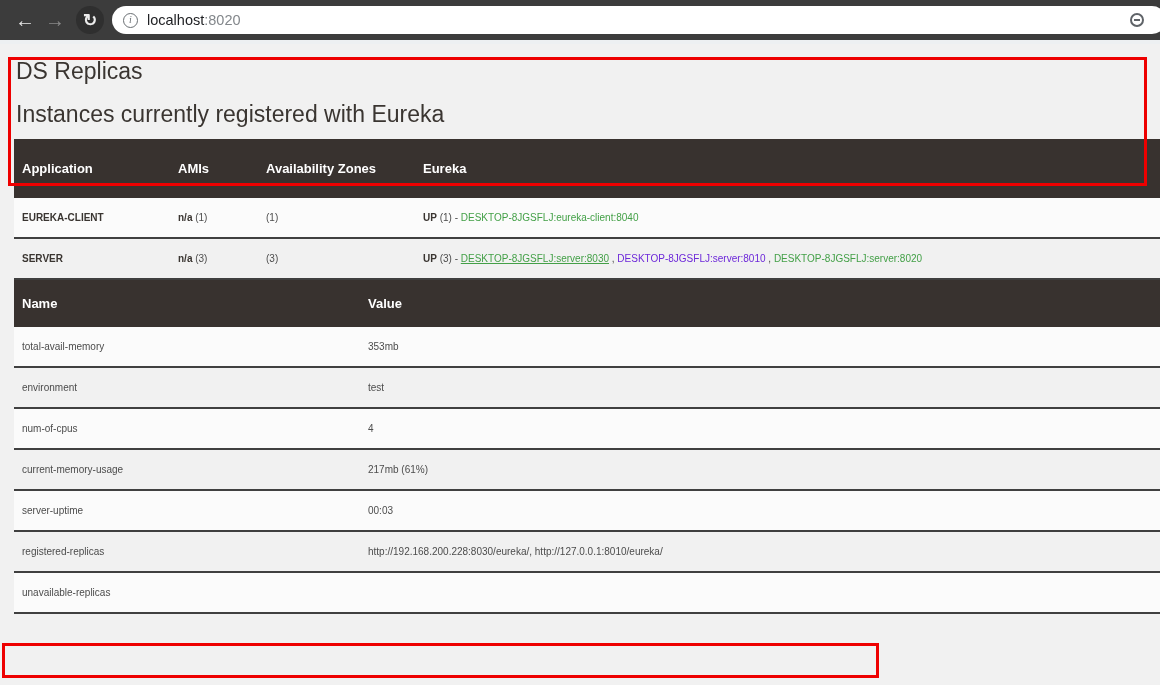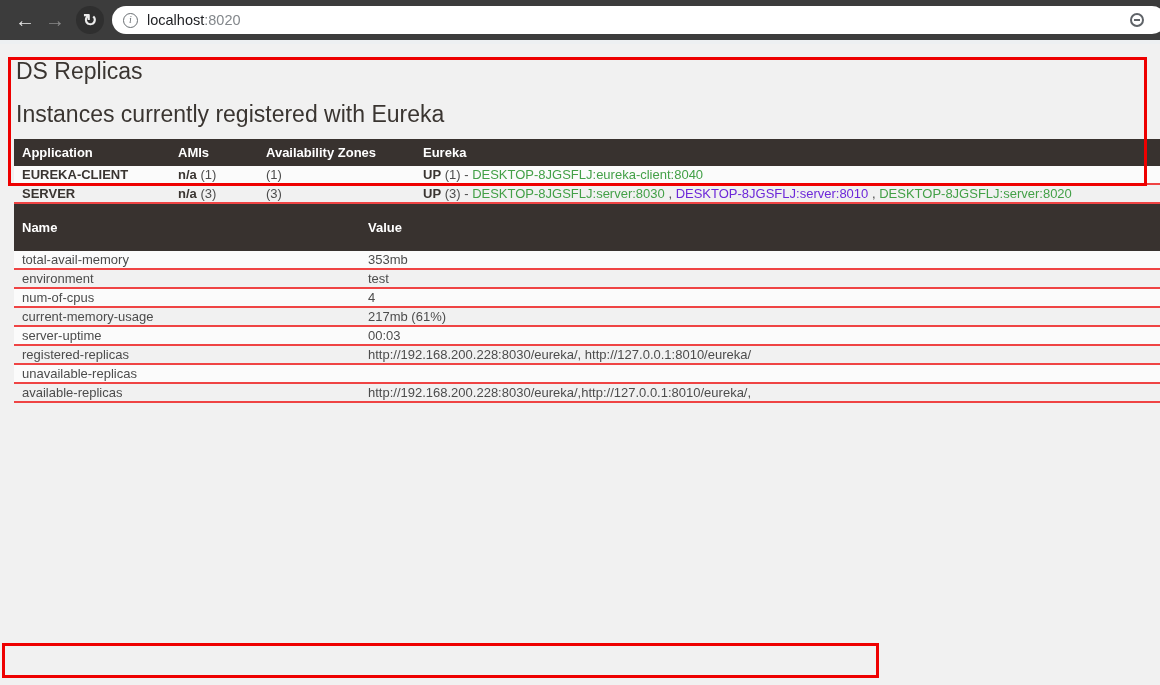--- a/index.html
+++ b/index.html
@@ -57,26 +57,26 @@
 
   .ds-list { background:#fdfdfd; border:1px solid #dcdcdc; }
   .ds-row { height:38px; display:flex; align-items:center; padding:0 14px; background:#fdfdfd; }
   .ds-row + .ds-row { border-top:1px solid #dcdcdc; }
 
   a.green-link { color:#43a047; text-decoration:none; cursor:pointer; }
 
   table { border-collapse:collapse; width:100%; table-layout:fixed; }
   th {
     background:#38322f; color:#ffffff; text-align:left;
-    font-size:13px; font-weight:700; padding:6px 8px; white-space:nowrap;
+    font-size:13px; font-weight:700; padding:22px 8px; white-space:nowrap;
   }
   table.gen th { padding:16px 8px; }
   td {
-    font-size:13px; color:#4c4c4c; padding:1px 8px;
-    border-bottom:2px solid #ef4444; white-space:nowrap; overflow:hidden;
+    font-size:10px; color:#4c4c4c; padding:14px 8px;
+    border-bottom:2px solid #404040; white-space:nowrap; overflow:hidden;
   }
   td b { color:#3a3531; }
   tbody tr:nth-child(odd)  td { background:#fbfbfb; }
   tbody tr:nth-child(even) td { background:#f1f1f1; }
 
   
   .annotation {
     position:absolute; border:3px solid #ee0000; pointer-events:none; z-index:6;
   }
   .anno-ds    { left:8px;  top:57px;  width:1139px; height:129px; }
@@ -123,21 +123,21 @@
         <tr>
           <td><b>EUREKA-CLIENT</b></td>
           <td><b>n/a</b> (1)</td>
           <td>(1)</td>
           <td><b>UP</b> (1) - <a class="green-link" style="color: rgb(67, 160, 71);">DESKTOP-8JGSFLJ:eureka-client:8040</a></td>
         </tr>
         <tr>
           <td><b>SERVER</b></td>
           <td><b>n/a</b> (3)</td>
           <td>(3)</td>
-          <td><b>UP</b> (3) - <a class="green-link" style="color: rgb(67, 160, 71);">DESKTOP-8JGSFLJ:server:8030</a> , <a class="green-link" style="color: #6d28d9;">DESKTOP-8JGSFLJ:server:8010</a> , <a class="green-link" style="color: rgb(67, 160, 71);">DESKTOP-8JGSFLJ:server:8020</a></td>
+          <td><b>UP</b> (3) - <a class="green-link" style="color: rgb(67, 160, 71); text-decoration: underline;">DESKTOP-8JGSFLJ:server:8030</a> , <a class="green-link" style="color: #6d28d9;">DESKTOP-8JGSFLJ:server:8010</a> , <a class="green-link" style="color: rgb(67, 160, 71);">DESKTOP-8JGSFLJ:server:8020</a></td>
         </tr>
       </tbody>
   </table>
 
 
   <table class="gen">
     <colgroup>
         <col style="width:346px">
         <col>
       </colgroup>
@@ -169,23 +169,19 @@
           <td>00:03</td>
         </tr>
         <tr>
           <td>registered-replicas</td>
           <td>http://192.168.200.228:8030/eureka/, http://127.0.0.1:8010/eureka/</td>
         </tr>
         <tr>
           <td>unavailable-replicas</td>
           <td></td>
         </tr>
-        <tr>
-          <td>available-replicas</td>
-          <td>http://192.168.200.228:8030/eureka/,http://127.0.0.1:8010/eureka/,</td>
-        </tr>
       </tbody>
   </table>
 
 </div>
 
 <div class="annotation anno-ds" style="border-color: rgb(238, 0, 0);"></div>
 <div class="annotation anno-avail" style="border-color: rgb(238, 0, 0);"></div>
 
 </body></html>

